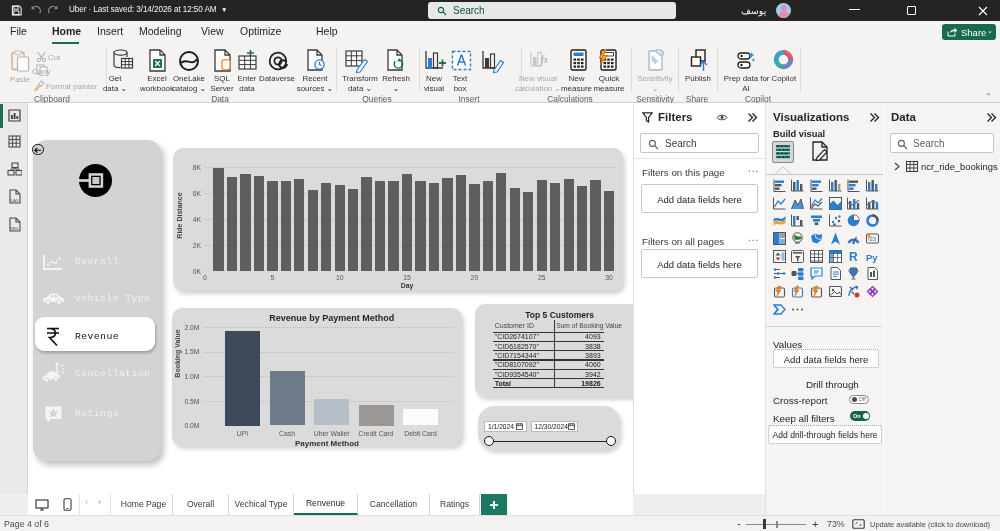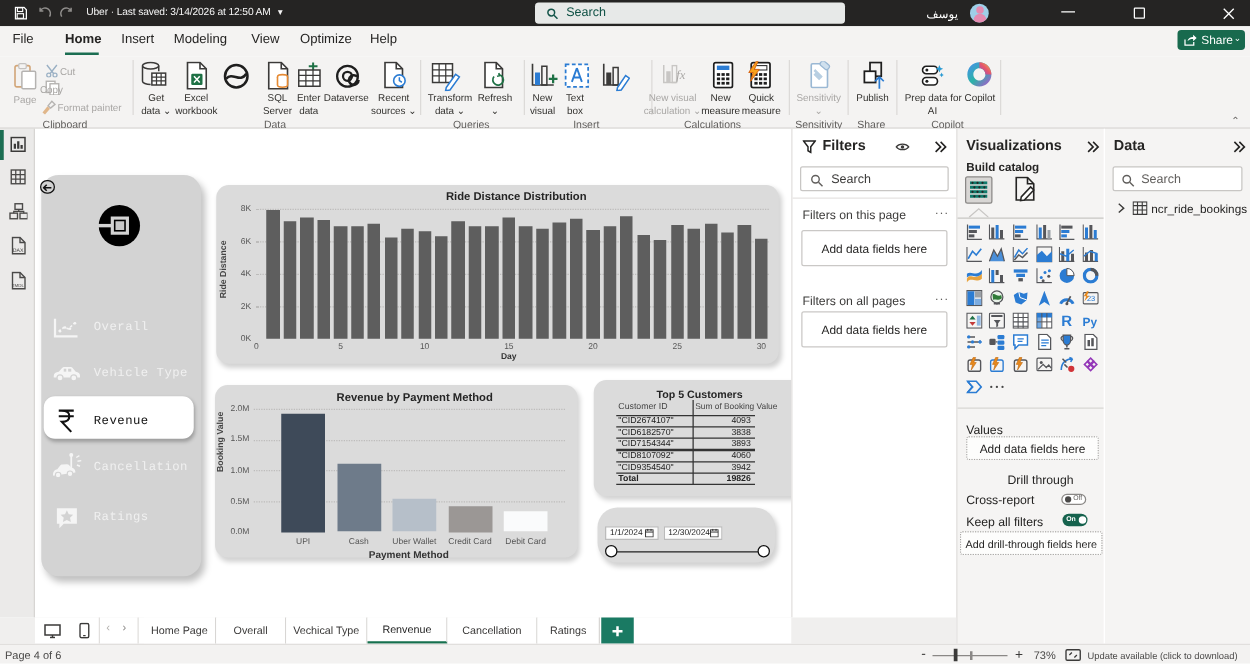--- a/index.html
+++ b/index.html
@@ -68,21 +68,21 @@
     </svg>
 </div>
 
 <div class="tabsrow">
 <div class="rtab" style="left:10px;">File</div>
 <div class="rtab" style="left:52px;font-weight:bold;">Home</div>
 <div class="rtab" style="left:97px;">Insert</div>
 <div class="rtab" style="left:139px;">Modeling</div>
 <div class="rtab" style="left:201px;">View</div>
 <div class="rtab" style="left:240px;">Optimize</div>
-<div class="rtab" style="left:296px;">Help</div>
+<div class="rtab" style="left:316px;">Help</div>
 <div class="abs" style="left:52px;top:20.5px;width:27px;height:2.5px;background:#1b6e52;"></div>
 <div class="abs" style="left:942px;top:3px;width:54px;height:16px;background:#186a4e;border-radius:3px;color:#fff;">
 <svg class="icn" style="left:5px;top:3px" width="11" height="10" viewBox="0 0 11 10">
         <path d="M1 4.5 V9 H8 V6.5" fill="none" stroke="#fff" stroke-width="1"></path>
         <path d="M3 6 C3.5 3.5 5.5 2.5 7.5 2.6 L7.5 0.8 L10.3 3.4 L7.5 6 L7.5 4.3 C5.8 4.2 4.2 4.7 3 6 Z" fill="#fff"></path>
       </svg>
 <span style="position:absolute;left:19px;top:2.5px;font-size:9.5px;">Share</span>
 <span style="position:absolute;left:45px;top:2.5px;font-size:7px;">⌄</span>
     </div>
 </div>
@@ -101,21 +101,21 @@
 <div class="gl" style="left:424px;top:49px;width:90px;">Insert</div>
 <div class="gl" style="left:525px;top:49px;width:90px;">Calculations</div>
 <div class="gl" style="left:610px;top:49px;width:90px;">Sensitivity</div>
 <div class="gl" style="left:652px;top:49px;width:90px;">Share</div>
 <div class="gl" style="left:713px;top:49px;width:90px;">Copilot</div>
 <svg class="icn" style="left:11px;top:5px" width="19" height="23" viewBox="0 0 19 23">
 <rect x="1" y="2.5" width="12" height="17" rx="1.5" fill="none" stroke="#d2a679" stroke-width="1.3"></rect>
 <rect x="4" y="0.8" width="6" height="4" rx="1" fill="#f4f3f2" stroke="#c4c2c0" stroke-width="1"></rect>
 <rect x="6.5" y="7" width="11" height="14" rx="1" fill="#fff" stroke="#b5b3b1" stroke-width="1.2"></rect>
     </svg>
-<div class="ritem grey" style="left:0px;top:30px;width:40px;">Page</div>
+<div class="ritem grey" style="left:0px;top:30px;width:40px;">Paste</div>
 <svg class="icn" style="left:36px;top:6px" width="11" height="11" viewBox="0 0 11 11">
       <path d="M1.5 1 L7 8 M9.5 1 L4 8" stroke="#9ab0c4" stroke-width="1.1" fill="none"></path>
       <circle cx="3" cy="9" r="1.6" fill="none" stroke="#9ab0c4" stroke-width="1"></circle>
       <circle cx="8" cy="9" r="1.6" fill="none" stroke="#9ab0c4" stroke-width="1"></circle>
     </svg>
 <div class="ritem grey" style="left:48px;top:8px;width:40px;text-align:left;">Cut</div>
 <svg class="icn" style="left:36px;top:19px" width="12" height="12" viewBox="0 0 12 12">
       <rect x="1" y="1" width="7" height="9" fill="#fff" stroke="#b5b3b1" stroke-width="1.1"></rect>
       <rect x="4" y="3" width="7" height="9" fill="#fff" stroke="#b5b3b1" stroke-width="1.1"></rect>
     </svg>
@@ -124,32 +124,33 @@
       <path d="M1 10 L5 5 L7 7 L3 11.5 Z" fill="#e0b68a"></path>
       <path d="M5.5 4.5 L8.5 1 L11 3.5 L7.5 6.5 Z" fill="none" stroke="#b5b3b1" stroke-width="1.1"></path>
     </svg>
 <div class="ritem grey" style="left:46px;top:37px;width:70px;text-align:left;">Format painter</div>
 <svg class="icn" style="left:112px;top:4px" width="22" height="24" viewBox="0 0 22 24">
 <ellipse cx="8.5" cy="3.6" rx="6.5" ry="2.6" fill="none" stroke="#3b3a39" stroke-width="1.2"></ellipse>
 <path d="M2 3.6 V16 c0 1.4 2.9 2.6 6.5 2.6 M15 3.6 V8" fill="none" stroke="#3b3a39" stroke-width="1.2"></path>
 <rect x="9.5" y="9.5" width="11" height="9.5" fill="#fff" stroke="#3b3a39" stroke-width="1.2"></rect>
 <path d="M9.5 12.6 H20.5 M9.5 15.7 H20.5 M13.2 9.5 V19 M16.9 9.5 V19" stroke="#3b3a39" stroke-width="1"></path>
     </svg>
-<div class="ritem" style="left:65px;top:28.5px;width:120px;">Get<br>data ⌄</div>
+<div class="ritem" style="left:55px;top:28.5px;width:120px;">Get<br>data ⌄</div>
 <svg class="icn" style="left:147px;top:4px" width="19" height="23" viewBox="0 0 19 23">
 <path d="M3 1 h10 l5 5 v16 h-15 z" fill="#fff" stroke="#3b3a39" stroke-width="1.3"></path>
 <path d="M13 1 v5 h5" fill="none" stroke="#3b3a39" stroke-width="1.3"></path>
 <rect x="6" y="10" width="9" height="9" rx="1" fill="#1e7145"></rect>
 <path d="M8.2 12 l4.6 5 m0 -5 l-4.6 5" stroke="#fff" stroke-width="1.2"></path>
     </svg>
 <div class="ritem" style="left:97px;top:28.5px;width:120px;">Excel<br>workbook</div>
 <svg class="icn" style="left:178px;top:5px" width="22" height="22" viewBox="0 0 22 22">
 <circle cx="11" cy="11" r="9" fill="none" stroke="#1e1e1e" stroke-width="2"></circle>
 <path d="M3 13 C8 7 14 17 19 9" fill="none" stroke="#1e1e1e" stroke-width="2"></path>
     </svg>
+<div class="ritem" style="left:129px;top:28.5px;width:120px;">OneLake<br>catalog ⌄</div>
 <svg class="icn" style="left:213px;top:4px" width="20" height="23" viewBox="0 0 20 23">
 <path d="M2 1 h10 l5 5 v16 h-15 z" fill="#fff" stroke="#3b3a39" stroke-width="1.3"></path>
 <path d="M12 1 v5 h5" fill="none" stroke="#3b3a39" stroke-width="1.3"></path>
 <ellipse cx="13" cy="12.5" rx="4" ry="1.8" fill="#fff" stroke="#e68a33" stroke-width="1.3"></ellipse>
 <path d="M9 12.5 V19 c0 1 1.8 1.8 4 1.8 s4 -0.8 4 -1.8 V12.5" fill="#fff" stroke="#e68a33" stroke-width="1.3"></path>
     </svg>
 <div class="ritem" style="left:162px;top:28.5px;width:120px;">SQL<br>Server</div>
 <svg class="icn" style="left:237px;top:4px" width="22" height="23" viewBox="0 0 22 23">
 <path d="M8 1 L15 1 M11.5 -2 L11.5 5" stroke="#1e7145" stroke-width="1.6" transform="translate(2,3)"></path>
 <rect x="2" y="7" width="17" height="13" fill="#fff" stroke="#3b3a39" stroke-width="1.2"></rect>
@@ -351,21 +352,20 @@
 <path d="M1.5 1.5 H17.5 V14 H7 L3.5 17.5 L3.5 14 H1.5 Z" fill="#f5f5f5"></path>
 <path d="M9.5 3.2 L11 6.4 L14.5 6.8 L12 9.2 L12.7 12.6 L9.5 10.9 L6.3 12.6 L7 9.2 L4.5 6.8 L8 6.4 Z" fill="#d3d3d3"></path>
       </svg>
 <div class="abs" style="left:42px;top:115.5px;font-family:'Liberation Mono',monospace;font-size:9.8px;letter-spacing:0.4px;color:#f0f0f0;">Overall</div>
 <div class="abs" style="left:42px;top:153px;font-family:'Liberation Mono',monospace;font-size:9.8px;letter-spacing:0.4px;color:#f0f0f0;">Vehicle Type</div>
 <div class="abs" style="left:42px;top:191px;font-family:'Liberation Mono',monospace;font-size:9.8px;letter-spacing:0.4px;color:#111;">Revenue</div>
 <div class="abs" style="left:42px;top:228px;font-family:'Liberation Mono',monospace;font-size:9.8px;letter-spacing:0.4px;color:#f0f0f0;">Cancellation</div>
 <div class="abs" style="left:42px;top:268px;font-family:'Liberation Mono',monospace;font-size:9.8px;letter-spacing:0.4px;color:#f0f0f0;">Ratings</div>
 </div>
 <div class="card" style="left:145px;top:45px;width:450px;height:143px;">
-<div class="ctitle" style="left:30px;right:0;top:4px;font-size:9px;">Ride Distance Distribution</div>
 <div class="ylab" style="left:8px;width:20px;top:119.9px;">0K</div>
 <div class="grid" style="left:32px;width:410px;top:97.3px;"></div>
 <div class="ylab" style="left:8px;width:20px;top:93.8px;">2K</div>
 <div class="grid" style="left:32px;width:410px;top:71.2px;"></div>
 <div class="ylab" style="left:8px;width:20px;top:67.7px;">4K</div>
 <div class="grid" style="left:32px;width:410px;top:45.1px;"></div>
 <div class="ylab" style="left:8px;width:20px;top:41.6px;">6K</div>
 <div class="grid" style="left:32px;width:410px;top:19.0px;"></div>
 <div class="ylab" style="left:8px;width:20px;top:15.5px;">8K</div>
 <div class="abs" style="left:-24px;top:64px;width:60px;text-align:center;font-size:7px;font-weight:bold;color:#444;transform:rotate(-90deg);">Ride Distance</div>
@@ -499,21 +499,21 @@
 <div class="addbox" style="left:7px;top:81px;width:117px;height:29px;line-height:29px;">Add data fields here</div>
 <div class="abs psmall" style="left:8px;top:133px;">Filters on all pages</div>
 <div class="abs" style="left:114px;top:129px;font-size:10px;color:#605e5c;letter-spacing:1px;">...</div>
 <div class="addbox" style="left:7px;top:146px;width:117px;height:29px;line-height:29px;">Add data fields here</div>
 </div>
 <div class="vpane">
 <div class="abs ptitle" style="left:7px;top:8px;">Visualizations</div>
 <svg class="icn" style="left:103px;top:9px" width="11" height="11" viewBox="0 0 11 11">
       <path d="M1.5 1.5 L5.5 5.5 L1.5 9.5 M5.5 1.5 L9.5 5.5 L5.5 9.5" fill="none" stroke="#252423" stroke-width="1.3"></path>
     </svg>
-<div class="abs" style="left:7px;top:26px;font-size:9.3px;font-weight:bold;color:#252423;">Build catalog</div>
+<div class="abs" style="left:7px;top:26px;font-size:9.3px;font-weight:bold;color:#252423;">Build visual</div>
 <div class="abs" style="left:6px;top:38px;width:22px;height:22px;background:#d8d6d4;border:1px solid #8a8886;border-radius:2px;">
 <svg class="icn" style="left:3px;top:2.5px" width="14" height="15" viewBox="0 0 14 15">
 <g fill="#0f7b6c">
           <rect x="0" y="0" width="14" height="2.4"></rect>
           <rect x="0" y="3.6" width="14" height="2.4"></rect>
           <rect x="0" y="7.2" width="14" height="2.4"></rect>
           <rect x="0" y="10.8" width="14" height="2.4"></rect>
         </g>
 <g fill="#252423">
           <circle cx="2" cy="1.2" r="0.9"></circle>

